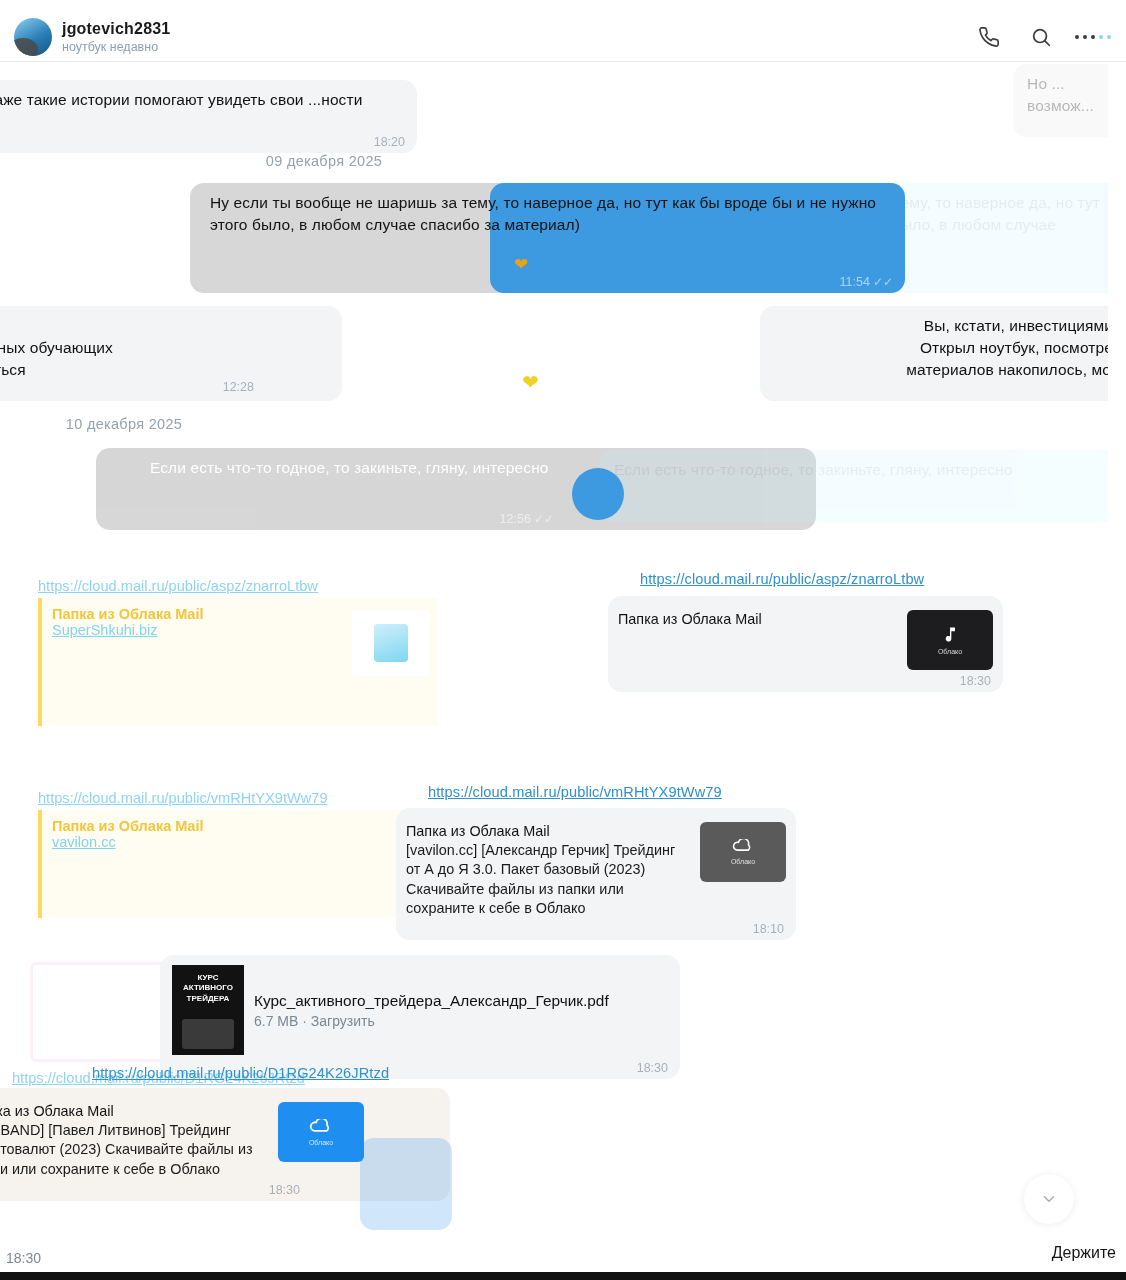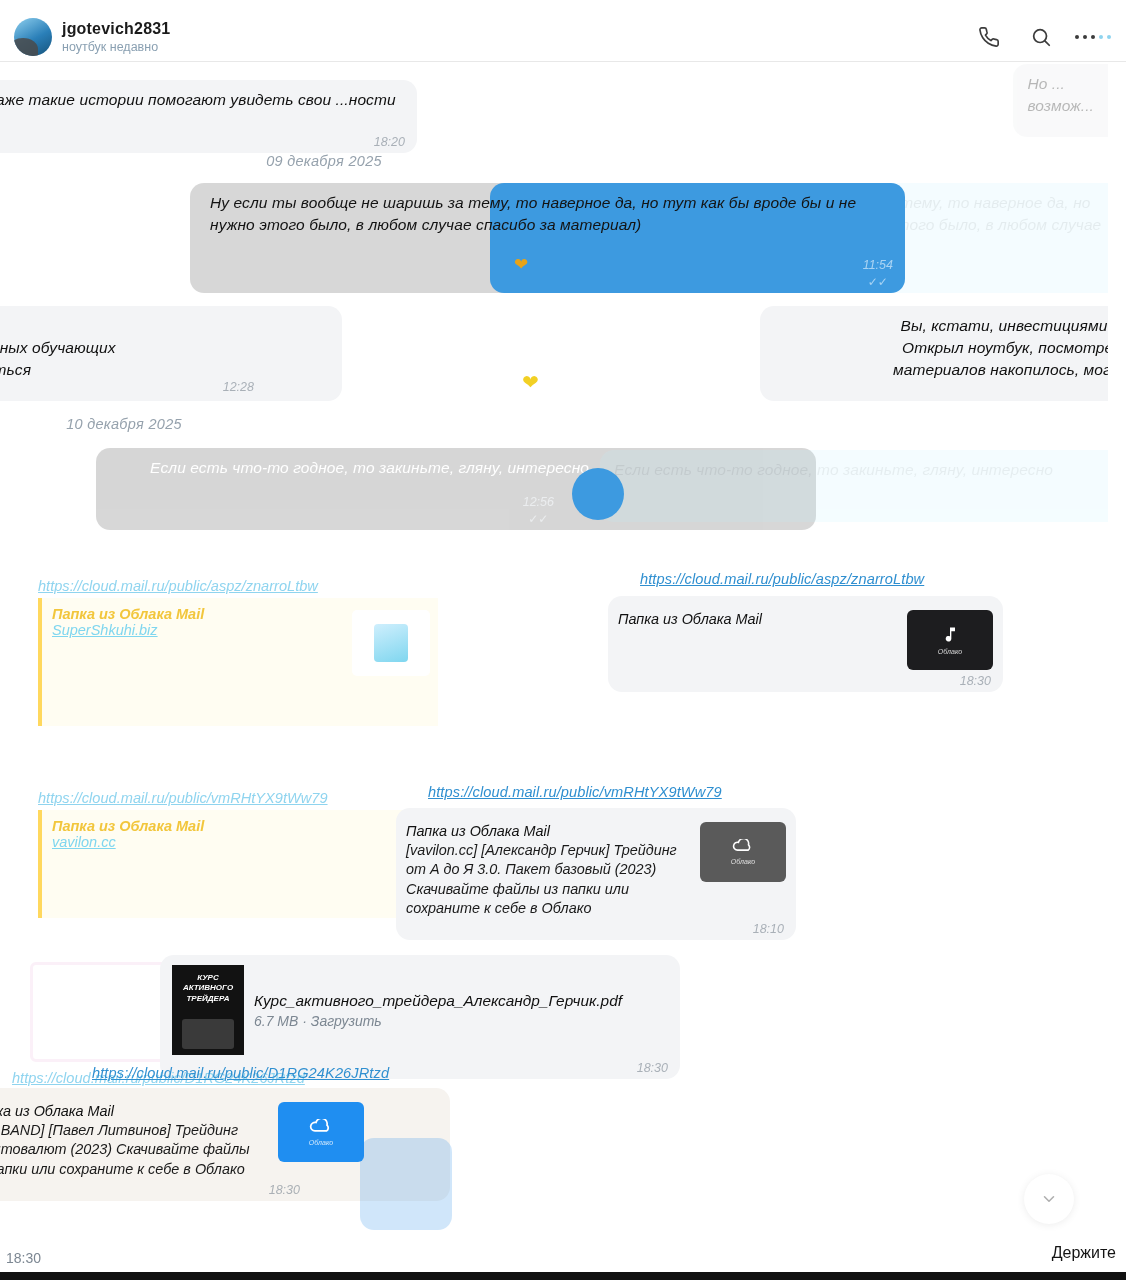--- a/index.html
+++ b/index.html
@@ -29,31 +29,31 @@
   .htext { margin-left: 10px; display: flex; flex-direction: column; justify-content: center; }
   .htitle { font-size: 16px; font-weight: 600; color: #1b1b1b; letter-spacing: .2px; }
   .hsub { font-size: 12.5px; color: #8aa0b2; margin-top: 2px; }
   .hactions { margin-left: auto; display: flex; align-items: center; gap: 26px; padding-right: 6px; }
   .hicon { width: 26px; height: 26px; color: #3c3c3c; display: flex; align-items: center; justify-content: center; cursor: pointer; }
   .dots { display: flex; gap: 4px; align-items: center; }
   .dots i { width: 4px; height: 4px; border-radius: 50%; background: #3c3c3c; display: block; }
   .dots i.faint { background: #8fd4ef; }
 
   
-  .chat { position: absolute; top: 50px; left: 0; width: 1108px; height: 1222px; background: #ffffff; overflow: hidden; font-style: italic; }
+  .chat { position: absolute; top: 50px; left: 0; width: 1108px; height: 1222px; background: #ffffff; overflow: hidden; }
 
   .row { position: absolute; display: flex; }
   .bubble { position: relative; border-radius: 14px; padding: 9px 14px 20px 14px; }
   .bub-in  { background: #f3f4f6; color: #101010; }
   .bub-out { background: #3d9ae0; color: #ffffff; }
   .bub-out-lite { background: #bdf0ff; color: #0b3a4d; }
   .msgtext { font-size: 15.5px; line-height: 1.42; white-space: pre-wrap; letter-spacing: .1px; }
   .time { font-size: 12.5px; opacity: .62; position: absolute; right: 12px; bottom: 4px; display: flex; gap: 3px; align-items: center; }
   .time.dark { color: #7c8792; }
-  .time.light { color: #eaf6ff; flex-direction: column; }
+  .time.light { color: #eaf6ff; }
   .ticks { font-size: 12px; }
 
   .datediv { position: absolute; width: 100%; text-align: center; font-size: 14.5px; color: #96a2ad; letter-spacing: .3px; }
 
   
   .ghost-grey { background: #7b7b7b; color: #ffffff; }
   .ghost { opacity: .30; }
   .ghost-soft { opacity: .16; }
 
   

